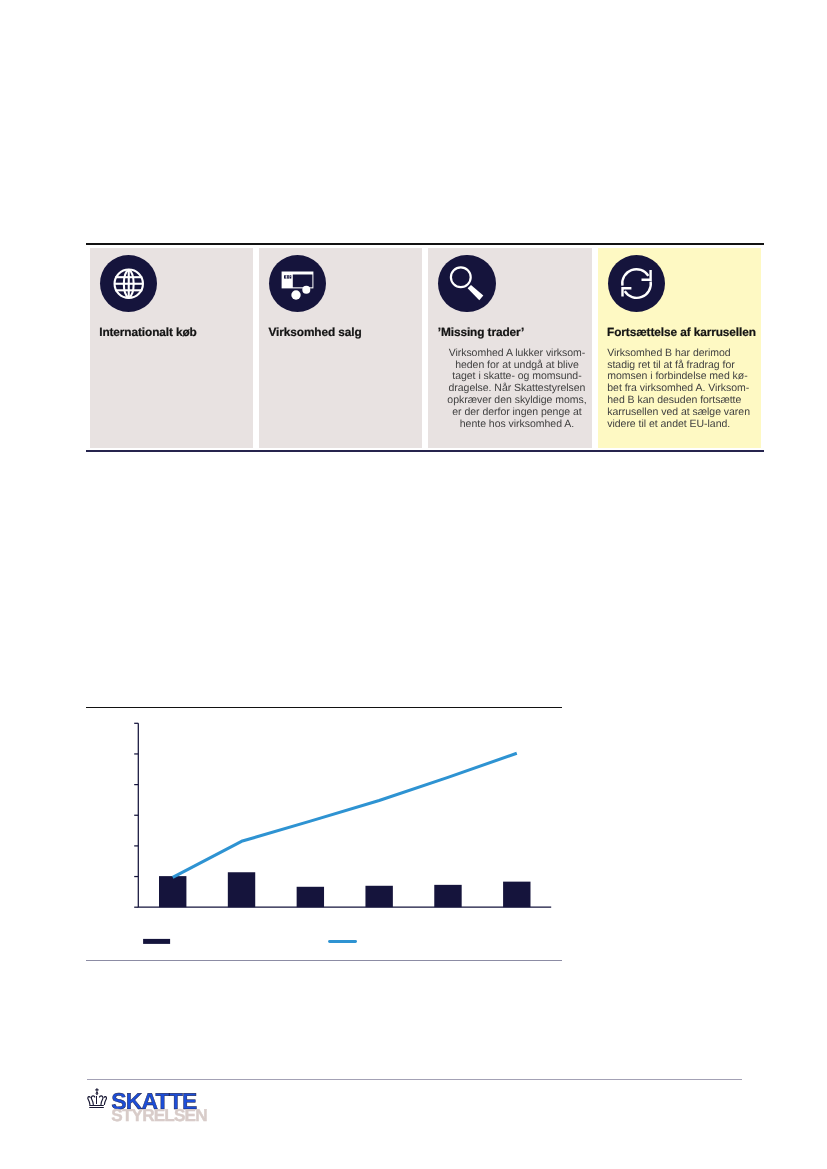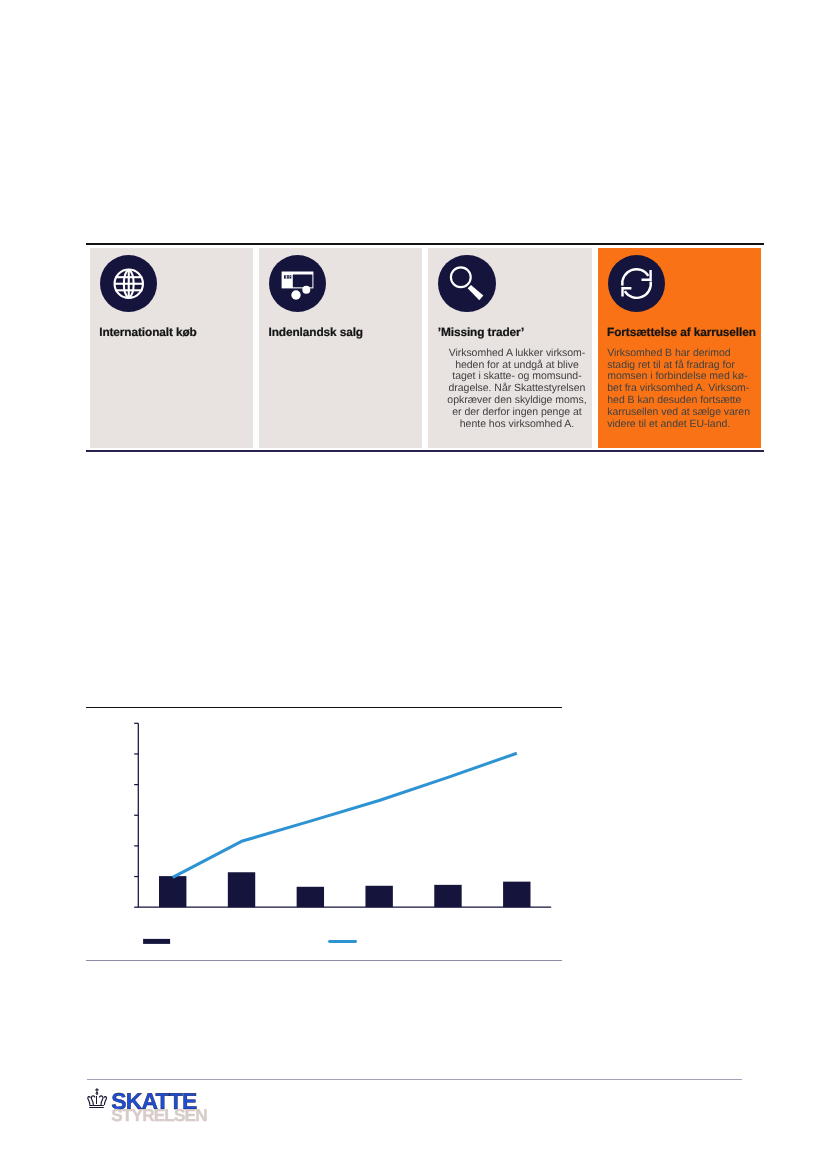--- a/index.html
+++ b/index.html
@@ -121,41 +121,41 @@
               <rect x="16.4" y="22.5" width="1.1" height="1.05"></rect>
               <rect x="18.0" y="20.3" width="2.0" height="3.25"></rect>
               <rect x="18.7" y="21.3" width="0.7" height="1.3" fill="#ffffff"></rect>
               <rect x="20.5" y="20.3" width="1.8" height="3.25"></rect>
               <rect x="21.05" y="21.35" width="0.75" height="0.6" fill="#ffffff"></rect>
             </g>
             <circle cx="37.3" cy="34.7" r="4.0" fill="#ffffff"></circle>
             <circle cx="27.0" cy="40.0" r="4.7" fill="#ffffff"></circle>
           </svg>
         </div>
-        <div class="card-title">Indenlandsk salg</div>
+        <div class="card-title">Virksomhed salg</div>
       </div>
 
       <div class="card" style="background: rgb(232, 226, 225); text-align: center;">
         <div class="card-icon" style="background: rgb(21, 20, 60);">
           <svg width="57.5" height="57.5" viewBox="0 0 57.5 57.5">
             <circle cx="22.8" cy="22.2" r="9.9" fill="none" stroke="#ffffff" stroke-width="2.2"></circle>
             <path d="M33.0 30.1 L45.3 40.6 L41.3 45.2 L29.6 33.2 Z" fill="#ffffff"></path>
           </svg>
         </div>
         <div class="card-title">’Missing trader’</div>
         <div class="card-body">Virksomhed A lukker virksom-
 heden for at undgå at blive
 taget i skatte- og momsund-
 dragelse. Når Skattestyrelsen
 opkræver den skyldige moms,
 er der derfor ingen penge at
 hente hos virksomhed A.</div>
       </div>
 
-      <div class="card" style="background: #f97316;">
+      <div class="card" style="background: #fef9c3;">
         <div class="card-icon" style="background: rgb(21, 20, 60);">
           <svg width="57.5" height="57.5" viewBox="0 0 57.5 57.5">
             <g fill="none" stroke="#ffffff" stroke-width="2.4" stroke-linecap="butt">
               <path d="M14.45 30.6 A14.1 14.1 0 0 1 40.35 20.9"></path>
               <path d="M42.65 26.5 A14.1 14.1 0 0 1 16.75 36.2"></path>
               <polyline points="42.6,15.0 42.6,24.7 33.5,24.7"></polyline>
               <polyline points="14.5,41.5 14.5,33.2 23.4,33.2"></polyline>
             </g>
           </svg>
         </div>

